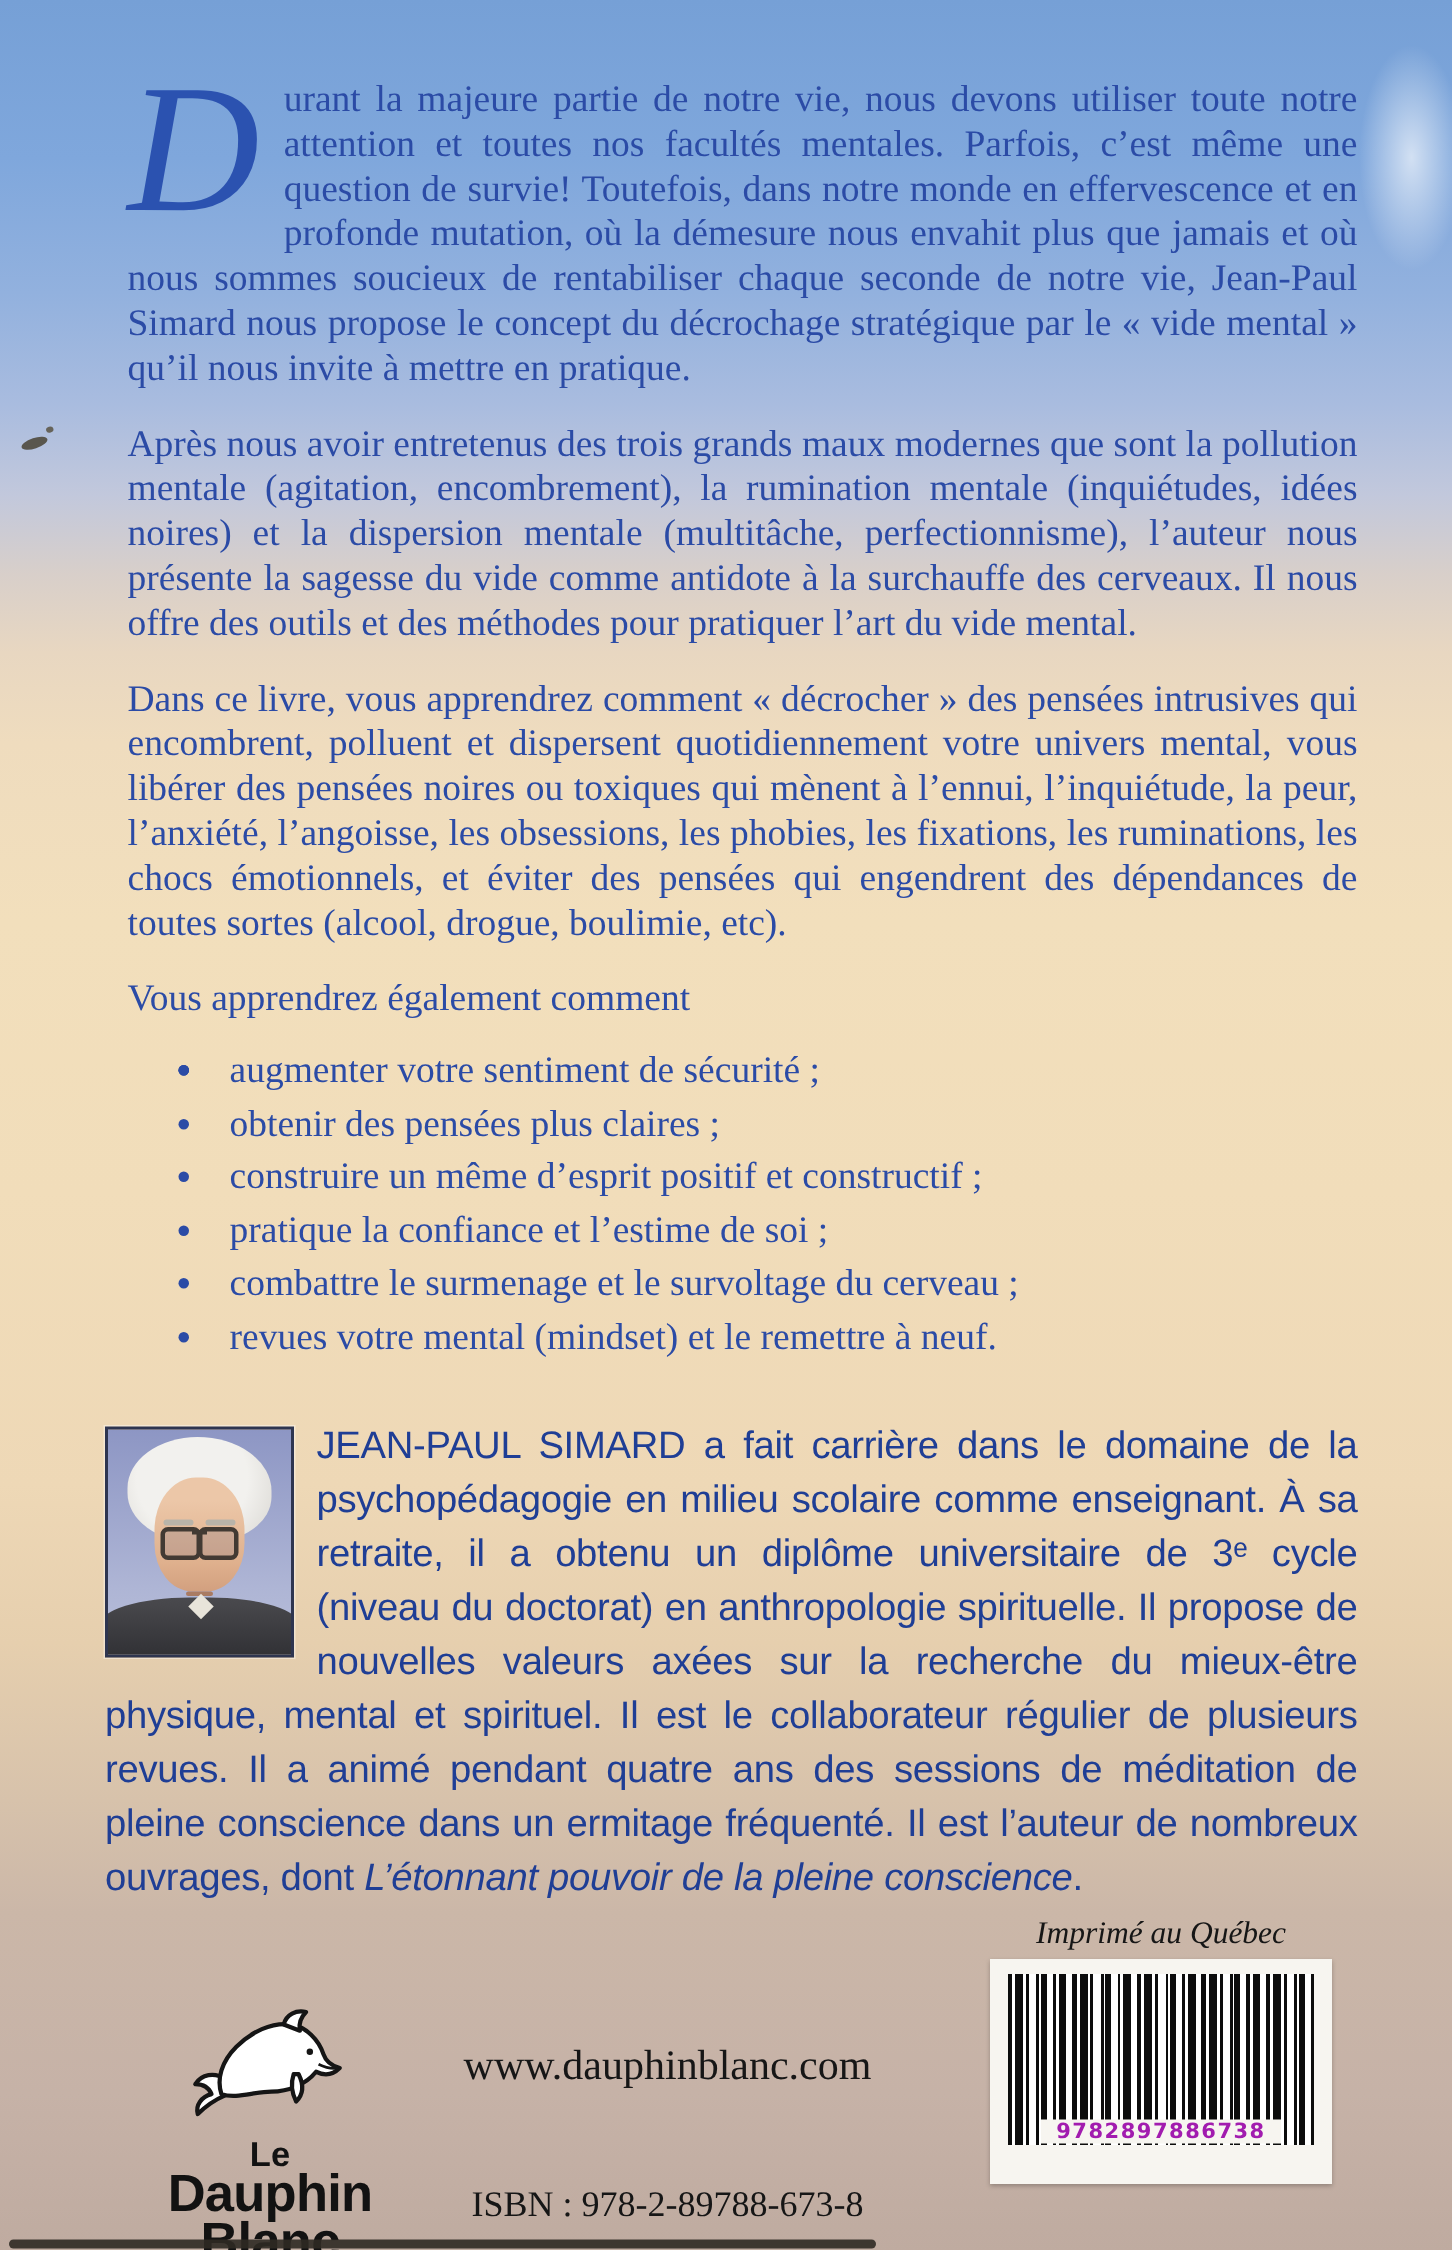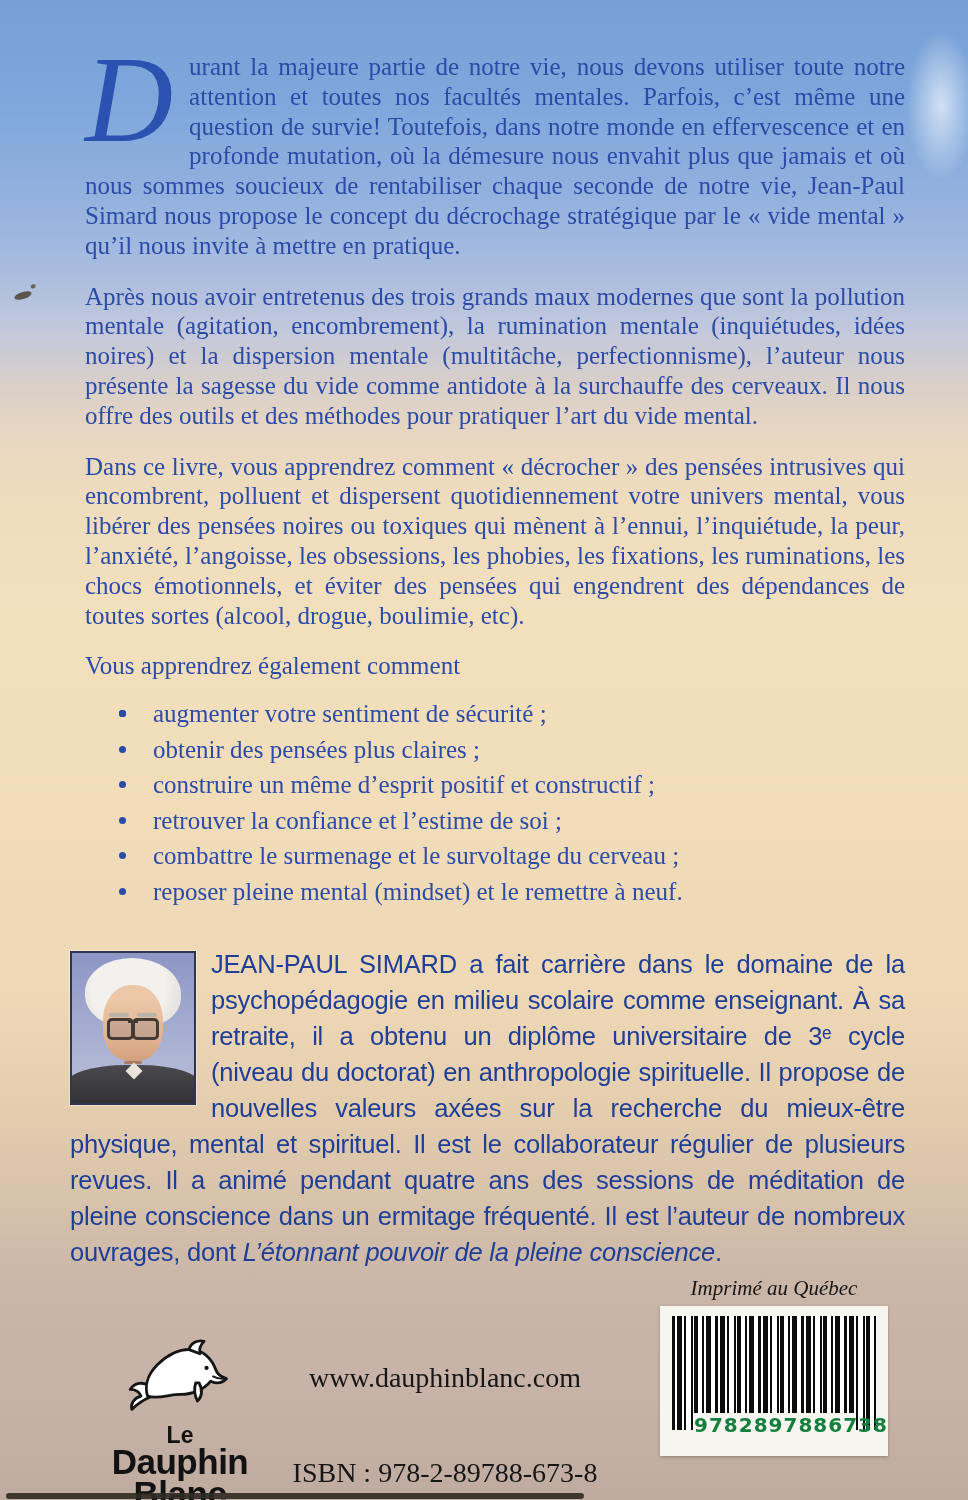--- a/index.html
+++ b/index.html
@@ -100,29 +100,29 @@
   .bars{margin:10px 12px 0 12px;height:114px;background-color:#fff;
     background-image:repeating-linear-gradient(90deg,
       #0c0c0c 0 3px, transparent 3px 5px,
       #0c0c0c 5px 10px, transparent 10px 12px,
       #0c0c0c 12px 14px, transparent 14px 19px,
       #0c0c0c 19px 21px, transparent 21px 22px,
       #0c0c0c 22px 26px, transparent 26px 30px,
       #0c0c0c 30px 32px, transparent 32px 34px,
       #0c0c0c 34px 39px, transparent 39px 43px);}
   .barcode-num{position:relative;margin:-17px auto 0 auto;width:160px;background:#f7f5f0;
-    font-family:"DejaVu Sans", sans-serif;font-size:20px;font-weight:bold;
-    color:#15803d;letter-spacing:1px;}
+    font-family:"DejaVu Sans", sans-serif;font-size:14px;font-weight:bold;
+    text-align:center;color:#a21caf;letter-spacing:1px;}
   .logo{position:absolute;left:92px;top:1338px;width:176px;text-align:center;color:#121212;}
   .logo-text{font-family:"Liberation Sans", sans-serif;font-weight:bold;line-height:.92;}
   .logo-le{font-size:23px;}
   .logo-big{font-size:35px;letter-spacing:-0.5px;}
   .centercol{position:absolute;left:255px;width:380px;text-align:center;color:#161616;}
   .website{top:1362px;font-size:28px;}
-  .isbn{top:1457px;font-size:28px;}
+  .isbn{top:1457px;font-size:24px;}
 </style>
 </head>
 <body>
 
 <div class="cover">
 
   <div class="cloud"></div>
   <div class="speck"></div>
 
   <main class="content">
@@ -133,23 +133,23 @@
     <p class="para">Dans ce livre, vous apprendrez comment « décrocher » des pensées intrusives qui encombrent, polluent et dispersent quotidiennement votre univers mental, vous libérer des pensées noires ou toxiques qui mènent à l’ennui, l’inquiétude, la peur, l’anxiété, l’angoisse, les obsessions, les phobies, les fixations, les ruminations, les chocs émotionnels, et éviter des pensées qui engendrent des dépendances de toutes sortes (alcool, drogue, boulimie, etc).</p>
 
     <p class="list-intro">Vous apprendrez également comment</p>
 
     <ul class="bullets">
       <li><span class="dot"></span></li>
       <li><span class="dot"></span></li>
       <li><span class="dot"></span><span>augmenter votre sentiment de sécurité ;</span></li>
       <li><span class="dot"></span><span>obtenir des pensées plus claires ;</span></li>
       <li><span class="dot"></span><span>construire un même d’esprit positif et constructif ;</span></li>
-      <li><span class="dot"></span><span>retrouver la confiance et l’estime de soi ;</span></li>
+      <li><span class="dot"></span><span>pratique la confiance et l’estime de soi ;</span></li>
       <li><span class="dot"></span><span>combattre le surmenage et le survoltage du cerveau ;</span></li>
-      <li><span class="dot"></span><span>reposer pleine mental (mindset) et le remettre à neuf.</span></li>
+      <li><span class="dot"></span><span>revues votre mental (mindset) et le remettre à neuf.</span></li>
     </ul>
 
     <section class="bio">
       <div class="photo">
         <div class="hair"></div>
         <div class="face"></div>
         <div class="brow l"></div>
         <div class="brow r"></div>
         <div class="glasses">
           <div class="lens l"></div>

